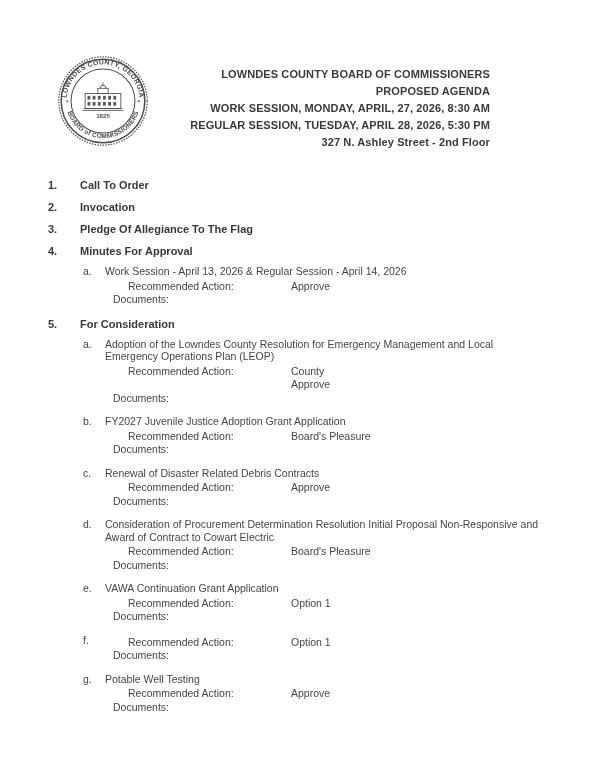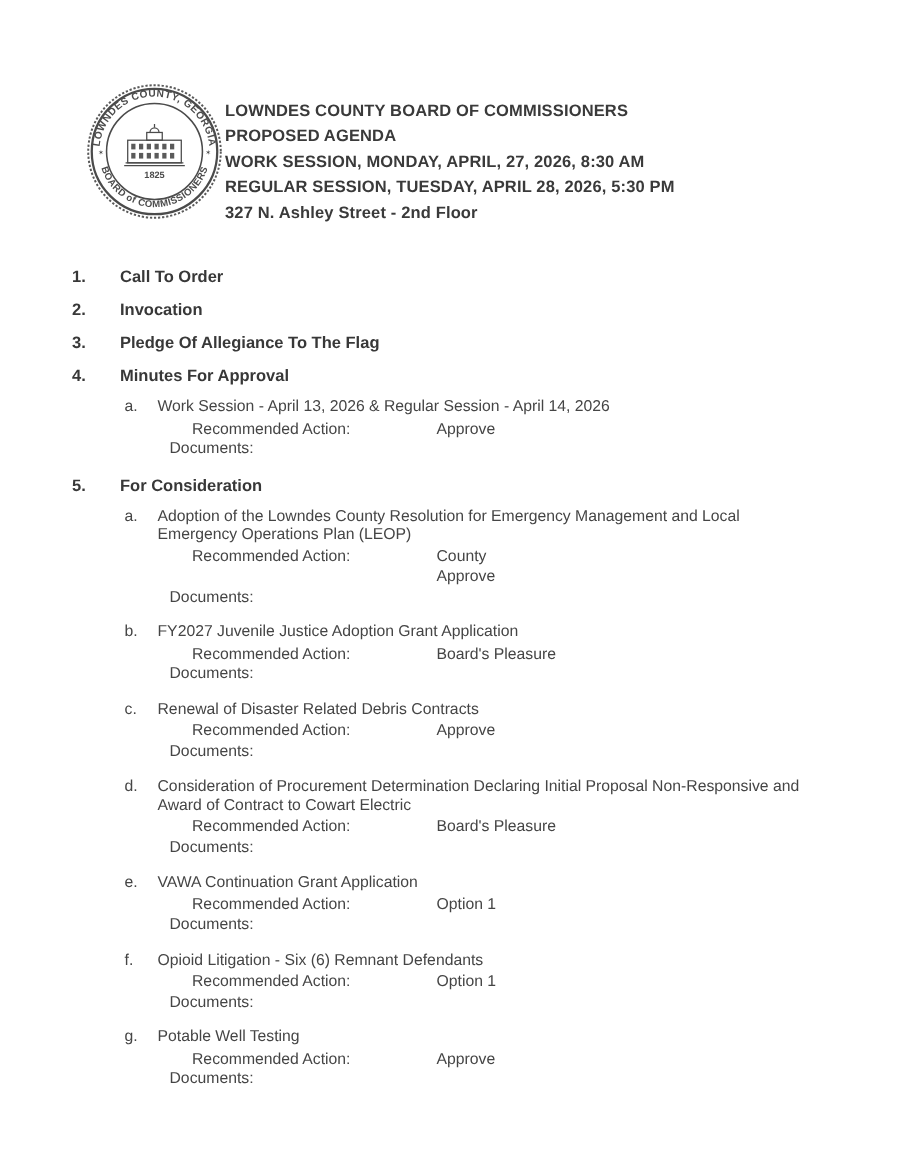--- a/index.html
+++ b/index.html
@@ -12,21 +12,21 @@
     position: relative;
     overflow: hidden;
   }
   .page { position: absolute; inset: 0; }
 
   
   .doc-header { position: relative; height: 176px; }
   .seal { position: absolute; left: 56px; top: 54px; width: 94px; height: 94px; }
   .header-text {
     position: absolute; left: 150px; top: 66px; width: 340px;
-    text-align: left;
+    text-align: right;
     font-size: 11px; font-weight: 600; line-height: 17px;
     color: #3a3a3a; letter-spacing: 0.1px;
   }
 
   
   .agenda { margin: 2px 30px 0 48px; }
   .section { margin-bottom: 8px; }
   .section-head { display: flex; font-weight: 700; font-size: 11px; line-height: 14px; color: #383838; }
   .section-number { width: 32px; flex-shrink: 0; }
   .section-items { margin-left: 35px; }
@@ -193,21 +193,21 @@
                   <div>Approve</div>
                 </div>
       </div>
       <div class="doc-row">Documents:</div>
     </div>
   </div>
 
   <div class="subitem">
     <div class="item-letter">d.</div>
     <div class="item-body">
-      <div class="item-title">Consideration of Procurement Determination Declaring Initial Proposal Non-Responsive and Award of Contract to Cowart Electric</div>
+      <div class="item-title">Consideration of Procurement Determination Resolution Initial Proposal Non-Responsive and Award of Contract to Cowart Electric</div>
       <div class="ra-row">
         <div class="ra-label">Recommended Action:</div>
         <div class="ra-values">
                   <div>Board's Pleasure</div>
                 </div>
       </div>
       <div class="doc-row">Documents:</div>
     </div>
   </div>
 
@@ -221,21 +221,20 @@
                   <div>Option 1</div>
                 </div>
       </div>
       <div class="doc-row">Documents:</div>
     </div>
   </div>
 
   <div class="subitem">
     <div class="item-letter">f.</div>
     <div class="item-body">
-      <div class="item-title">Opioid Litigation - Six (6) Remnant Defendants</div>
       <div class="ra-row">
         <div class="ra-label">Recommended Action:</div>
         <div class="ra-values">
                   <div>Option 1</div>
                 </div>
       </div>
       <div class="doc-row">Documents:</div>
     </div>
   </div>
 

